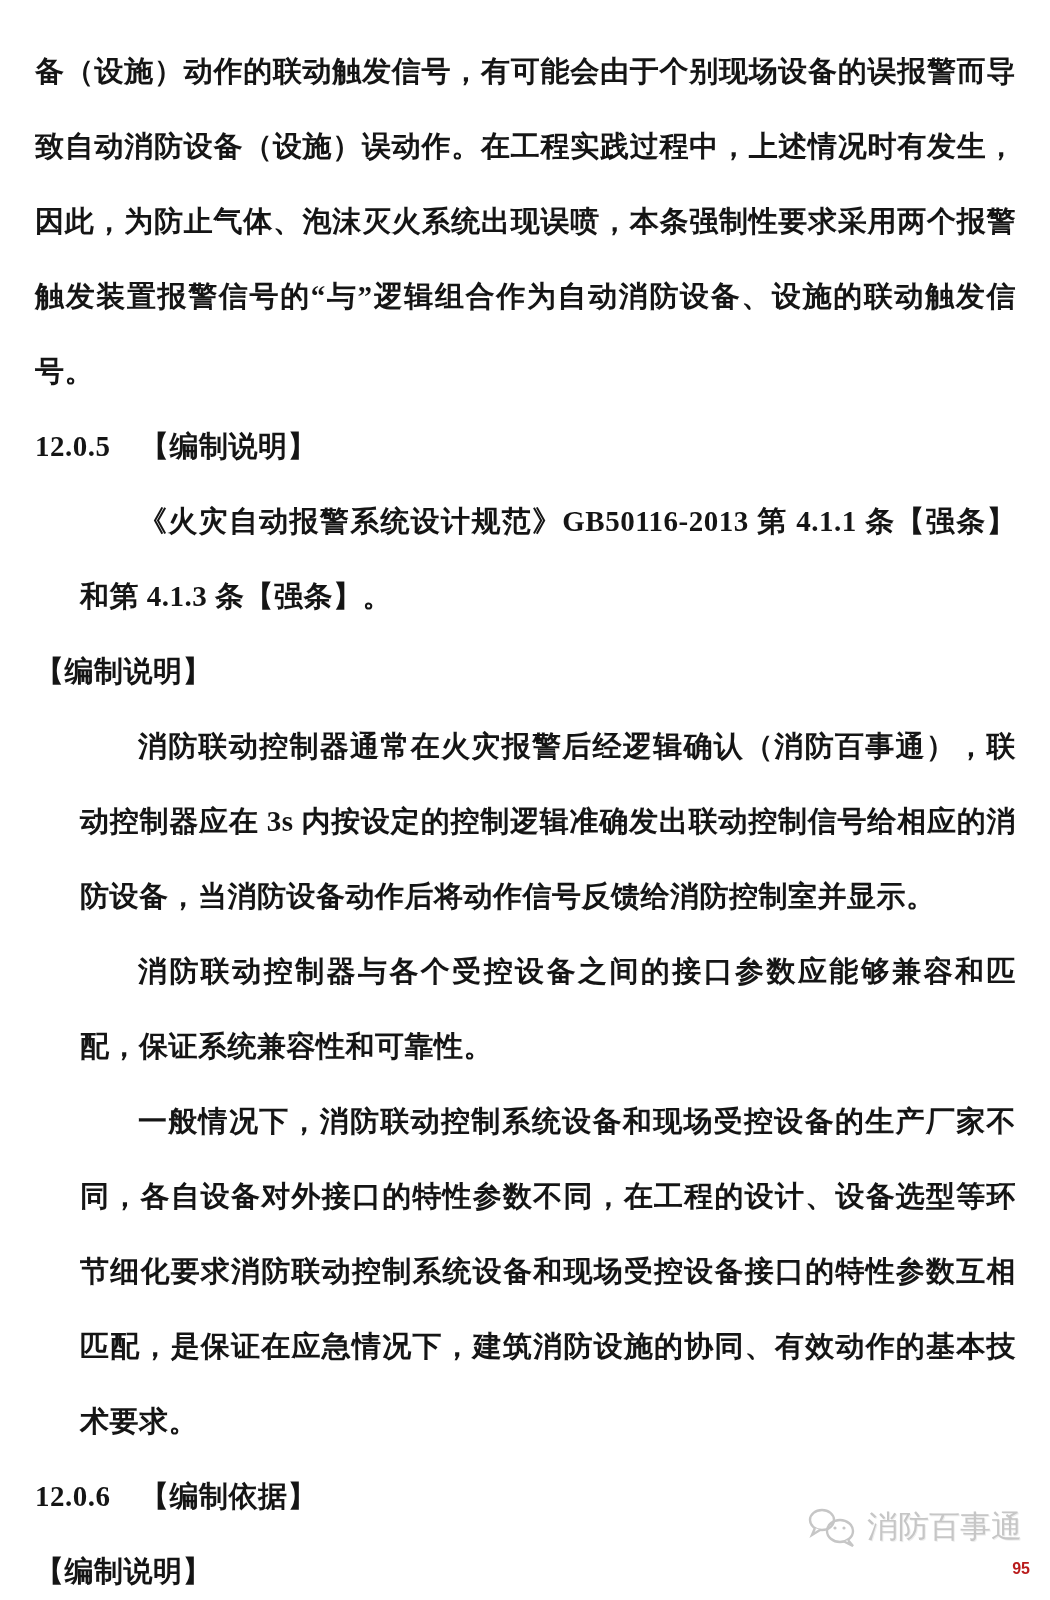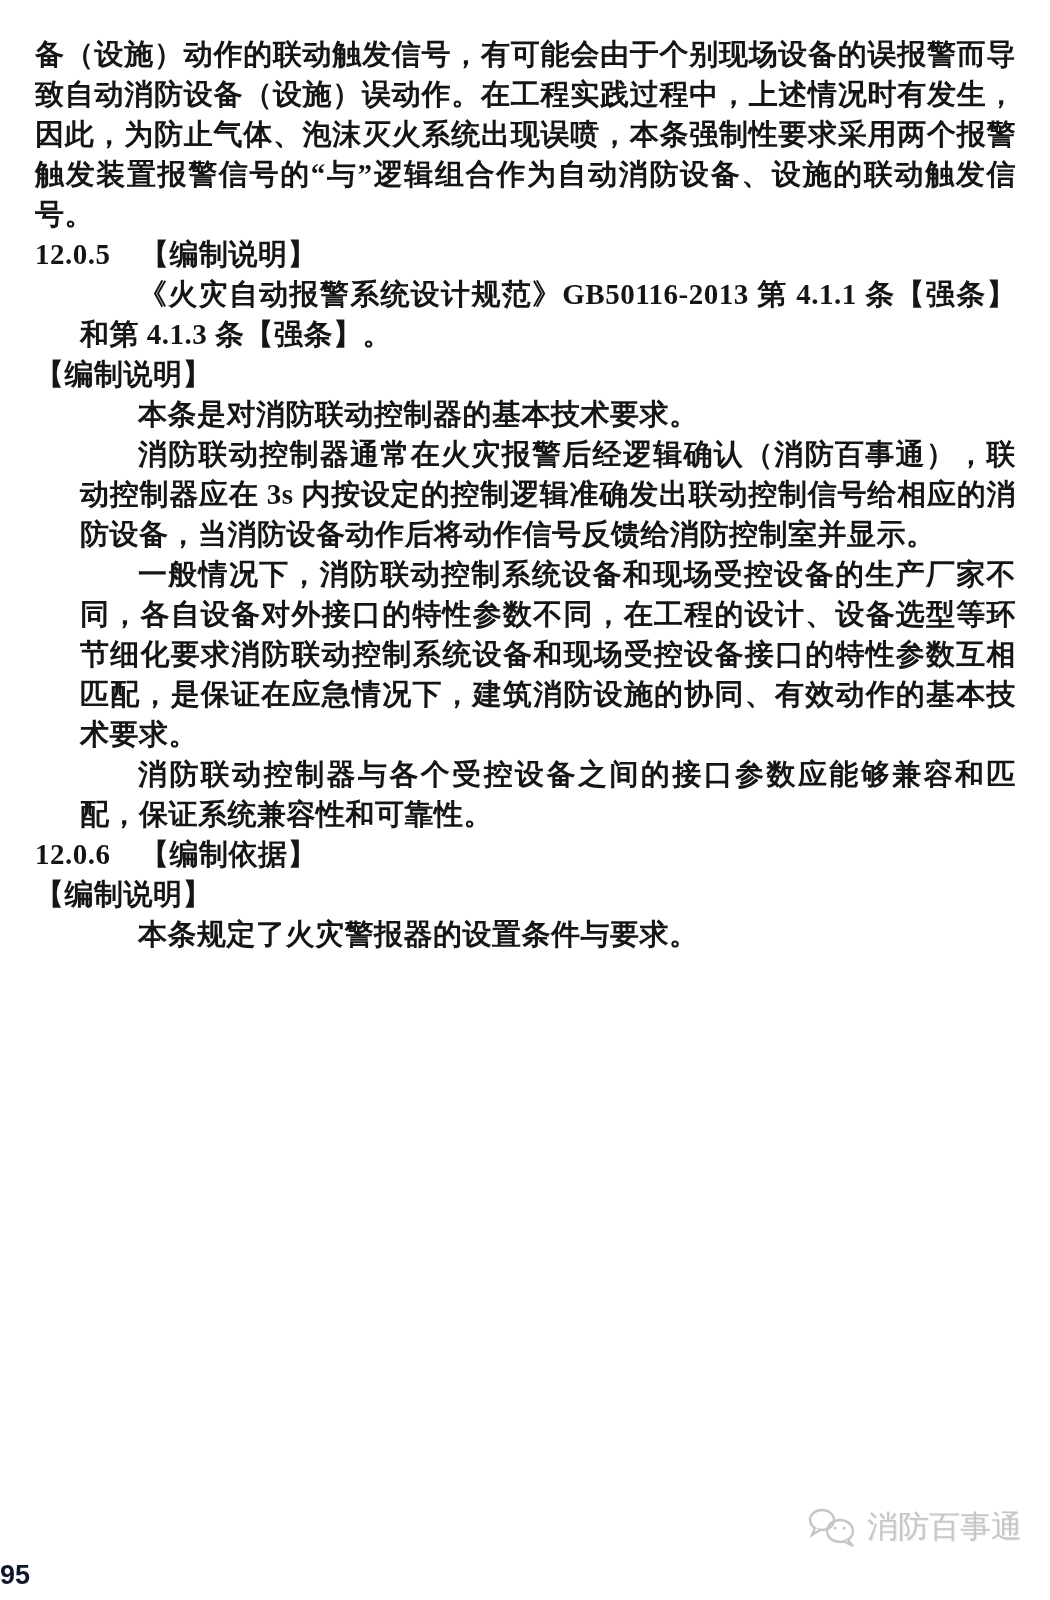--- a/index.html
+++ b/index.html
@@ -19,21 +19,21 @@
   .content {
     position: absolute;
     left: 35px;
     top: 34px;
     width: 981px;
   }
   .content p {
     margin: 0;
     font-size: 29px;
     font-weight: 700;
-    line-height: 40px;
+    line-height: 75px;
     text-align: justify;
     letter-spacing: 0.5px;
     word-break: break-all;
   }
   .content p.para {
     text-indent: 2em;
     margin-left: 45px;
   }
   .content p.heading {
     text-align: left;
@@ -53,41 +53,40 @@
     text-shadow: 1px 1px 0 #eeeeee;
   }
   .footer-watermark svg {
     display: block;
   }
   .page-number {
     position: absolute;
     left: 0;
     right: 20px;
     top: 1560px;
-    text-align: left;
-    font-size: 27px;
+    text-align: right;
+    font-size: 16px;
     font-weight: 700;
     font-family: "Liberation Sans", "DejaVu Sans", sans-serif;
-    color: #0f172a;
+    color: #b91c1c;
   }
 </style>
 </head>
 <body>
 
 <div class="page">
 
   <main class="content">
     <p class="para-cont">备（设施）动作的联动触发信号，有可能会由于个别现场设备的误报警而导致自动消防设备（设施）误动作。在工程实践过程中，上述情况时有发生，因此，为防止气体、泡沫灭火系统出现误喷，本条强制性要求采用两个报警触发装置报警信号的“与”逻辑组合作为自动消防设备、设施的联动触发信号。</p>
     <p class="heading">12.0.5　【编制说明】</p>
     <p class="para">《火灾自动报警系统设计规范》GB50116-2013 第 4.1.1 条【强条】和第 4.1.3 条【强条】。</p>
     <p class="heading">【编制说明】</p>
-    <p class="para">本条是对消防联动控制器的基本技术要求。</p>
     <p class="para">消防联动控制器通常在火灾报警后经逻辑确认（消防百事通），联动控制器应在 3s 内按设定的控制逻辑准确发出联动控制信号给相应的消防设备，当消防设备动作后将动作信号反馈给消防控制室并显示。</p>
+    <p class="para">消防联动控制器与各个受控设备之间的接口参数应能够兼容和匹配，保证系统兼容性和可靠性。</p>
     <p class="para">一般情况下，消防联动控制系统设备和现场受控设备的生产厂家不同，各自设备对外接口的特性参数不同，在工程的设计、设备选型等环节细化要求消防联动控制系统设备和现场受控设备接口的特性参数互相匹配，是保证在应急情况下，建筑消防设施的协同、有效动作的基本技术要求。</p>
-    <p class="para">消防联动控制器与各个受控设备之间的接口参数应能够兼容和匹配，保证系统兼容性和可靠性。</p>
     <p class="heading">12.0.6　【编制依据】</p>
     <p class="heading">【编制说明】</p>
     <p class="para">本条规定了火灾警报器的设置条件与要求。</p>
 
   </main>
 
   <div class="footer-watermark">
     <span>
       <svg width="52" height="40" viewBox="0 0 52 40" fill="none" stroke="#c6c6c6" stroke-width="2.4">
         <ellipse cx="15" cy="13" rx="12" ry="10"></ellipse>

